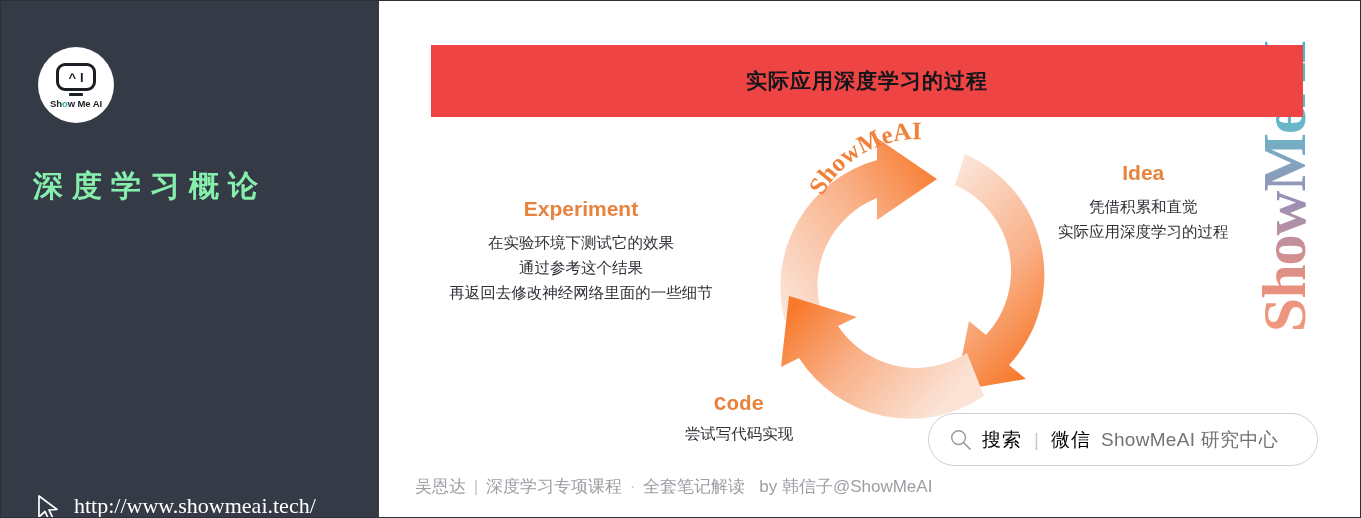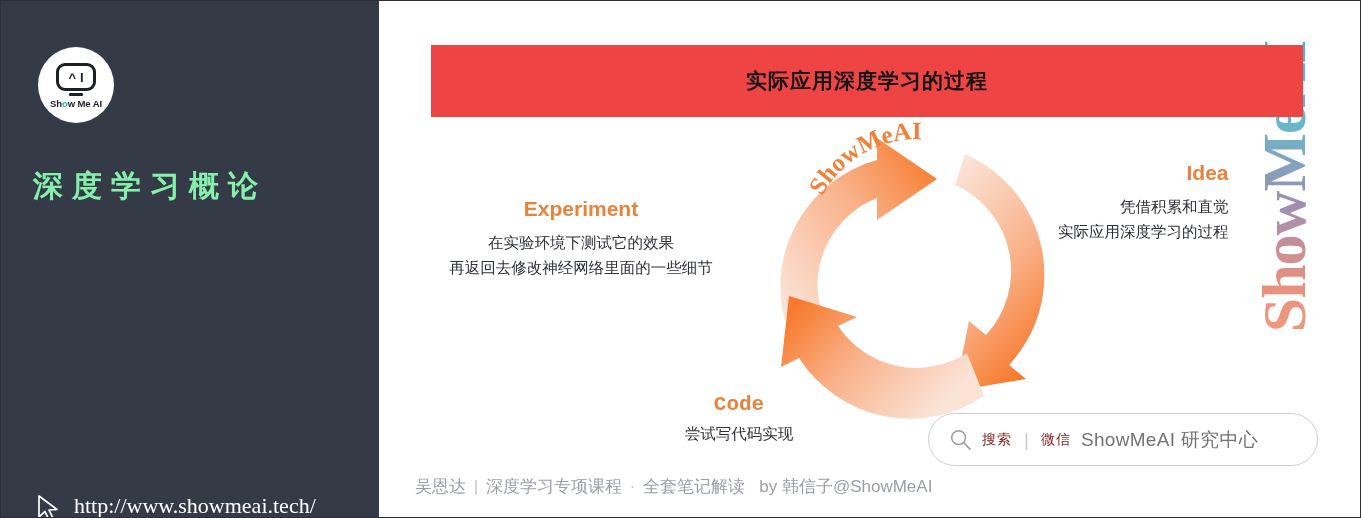--- a/index.html
+++ b/index.html
@@ -48,35 +48,35 @@
   
   .cycle{position:absolute;left:390px;top:133px;width:290px;height:290px;}
   .cycle svg{display:block;width:290px;height:290px;overflow:visible;}
   .arcwm{position:absolute;left:437px;top:142px;width:200px;height:70px;pointer-events:none;}
   .arcwm svg{overflow:visible;}
 
   
   .lbl-head{font-size:21px;font-weight:bold;color:#e8823c;}
   .lbl-line{font-size:15.5px;color:#2e3136;line-height:1.62;white-space:nowrap;}
 
-  .idea{position:absolute;left:679px;top:160px;text-align:right;}
+  .idea{position:absolute;left:679px;top:160px;text-align:center;}
   .idea .lbl-head{margin-bottom:9px;}
 
   .experiment{position:absolute;left:22px;top:196px;width:360px;text-align:center;}
   .experiment .lbl-head{margin-bottom:9px;}
 
   .code{position:absolute;left:240px;top:392px;width:240px;text-align:center;font-family:Liberation Mono, monospace;}
   .code .lbl-head{margin-bottom:7px;}
 
   
   .searchbar{position:absolute;left:549px;top:412px;width:390px;height:53px;background:#ffffff;
              border:1px solid #cfcfcf;border-radius:27px;display:flex;align-items:center;
              padding:0 20px;box-sizing:border-box;gap:10px;}
   .mag{width:23px;height:23px;flex:0 0 auto;}
-  .s-grey{font-size:14px;color:#7f1d1d;letter-spacing:1px;white-space:nowrap;}
+  .s-grey{font-size:19px;color:#000000;letter-spacing:1px;white-space:nowrap;}
   .s-div{color:#c9c9c9;font-size:19px;margin:0 2px;}
   .s-bold{font-size:19px;font-weight:normal;color:#737373;white-space:nowrap;letter-spacing:0.3px;}
 
   .footer{position:absolute;left:36px;top:474px;font-size:17px;color:#9b9ea3;white-space:nowrap;}
   .footer .sep{color:#c3c6ca;margin:0 3px;}
 </style>
 </head>
 <body>
 
 <div class="slide">
@@ -181,20 +181,21 @@
 
     <div class="idea">
       <div class="lbl-head">Idea</div>
       <div class="lbl-line">凭借积累和直觉</div>
       <div class="lbl-line">实际应用深度学习的过程</div>
     </div>
 
     <div class="experiment">
       <div class="lbl-head">Experiment</div>
       <div class="lbl-line">在实验环境下测试它的效果</div>
+      <div class="lbl-line">通过参考这个结果</div>
       <div class="lbl-line">再返回去修改神经网络里面的一些细节</div>
     </div>
 
     <div class="code">
       <div class="lbl-head">Code</div>
       <div class="lbl-line">尝试写代码实现</div>
     </div>
 
     <div class="searchbar">
       <svg class="mag" viewBox="0 0 24 24">

